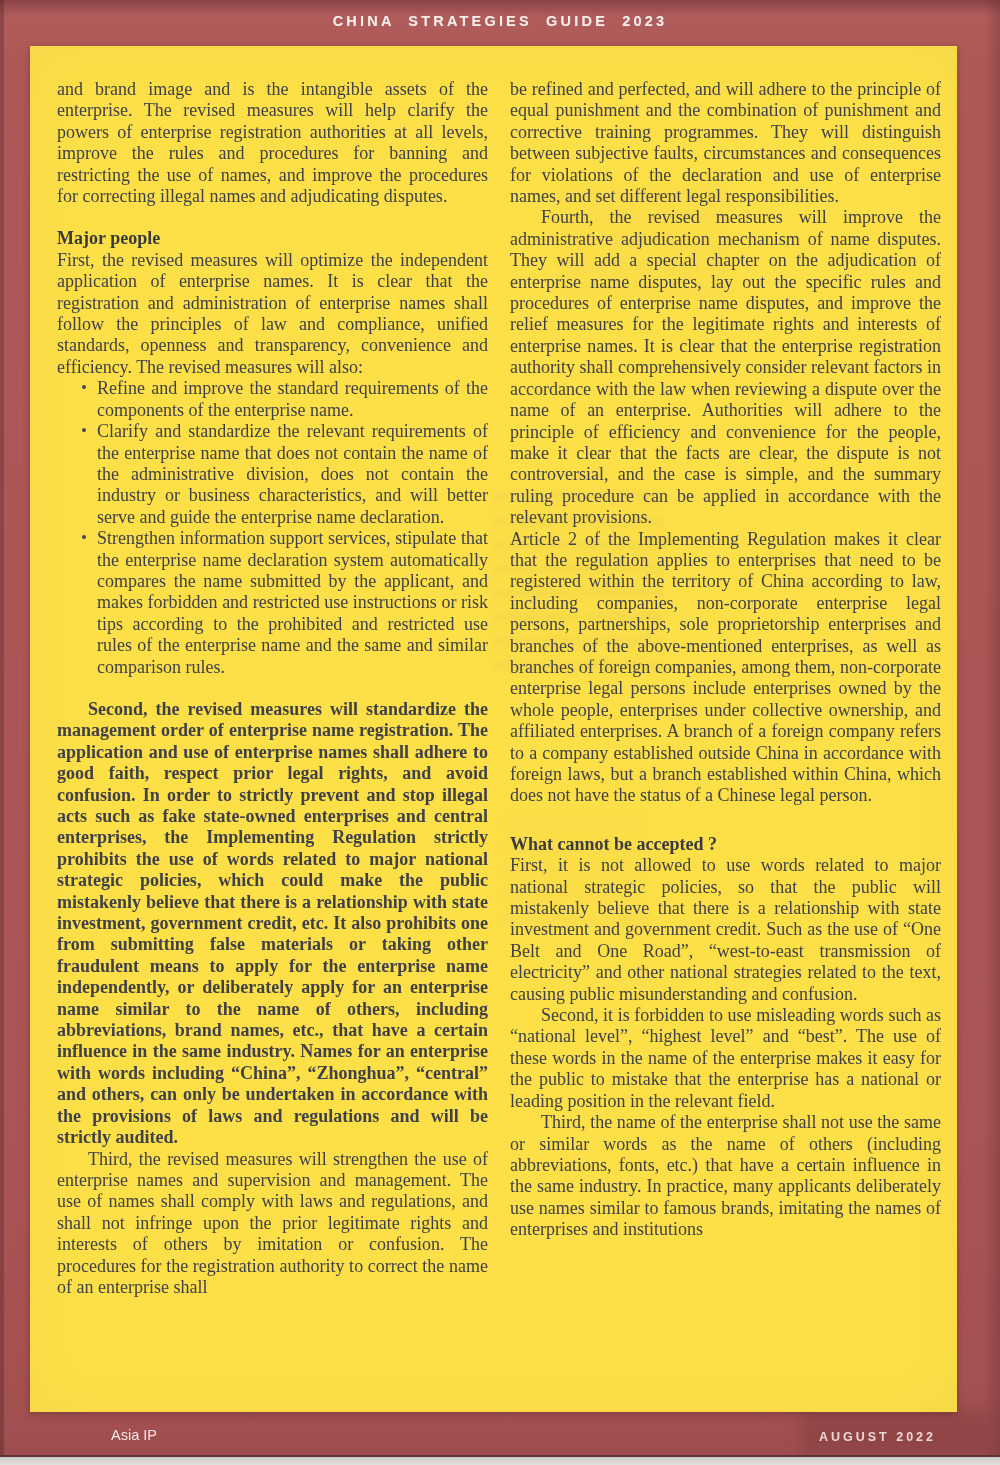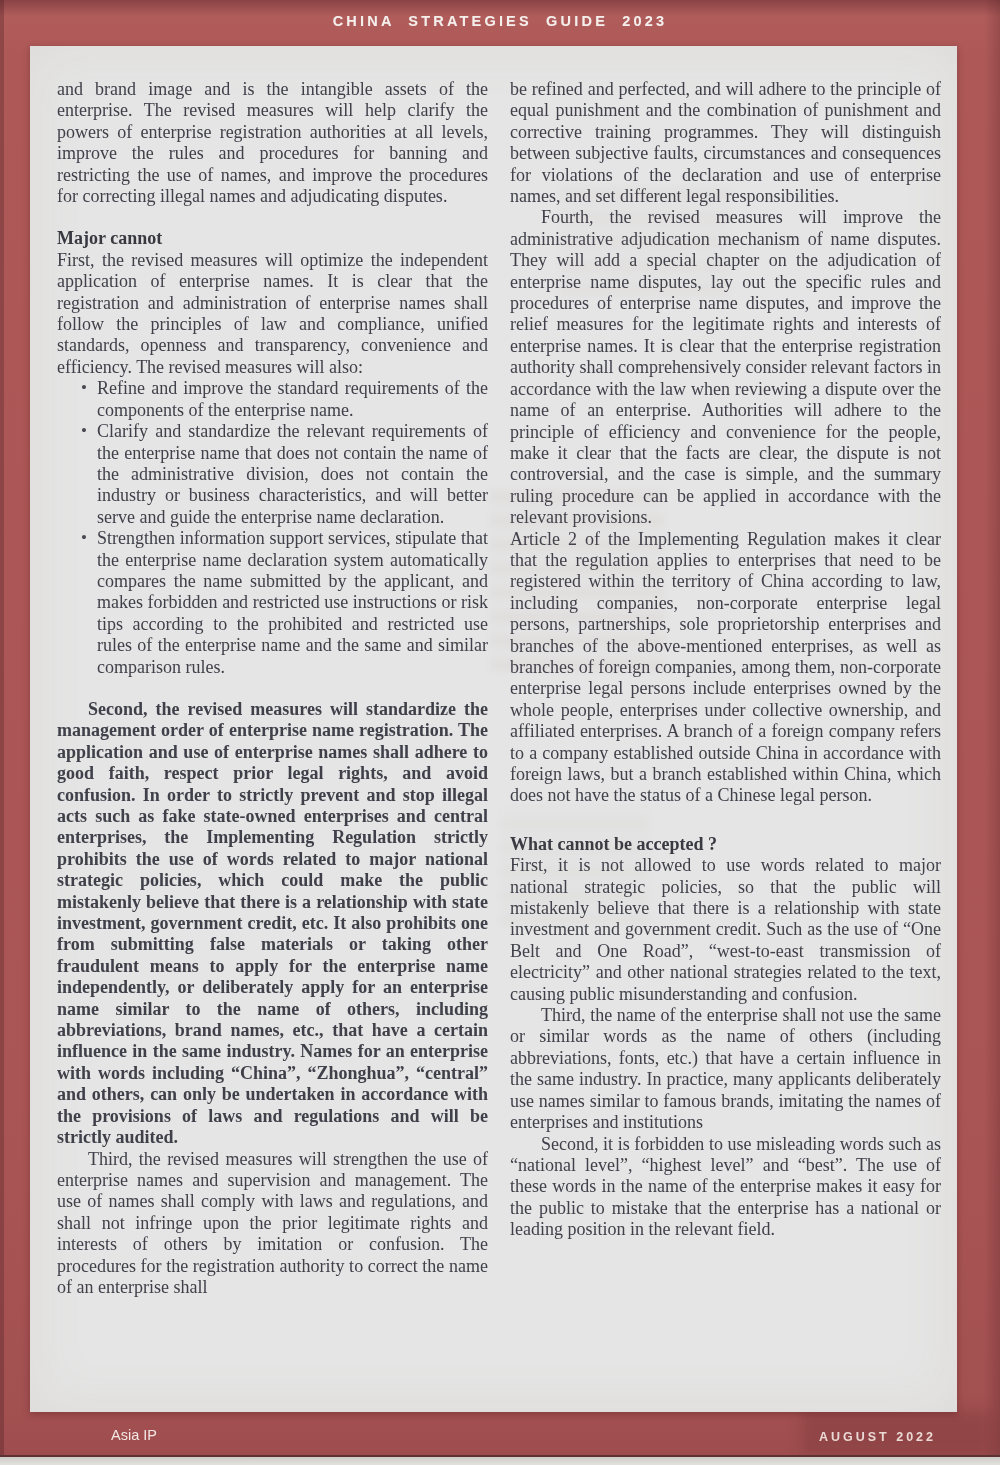--- a/index.html
+++ b/index.html
@@ -25,21 +25,21 @@
   .header-title {
     position:absolute; top:13px; left:0; right:0; text-align:center;
     font-family:"Liberation Sans", sans-serif; font-weight:bold;
     font-size:14.5px; letter-spacing:3.2px; word-spacing:7px;
     color:#f4efeb; text-shadow:0 0 1px rgba(255,255,255,0.25);
   }
 
   
   .paper {
     position:absolute; left:30px; top:46px; width:927px; height:1366px;
-    background:#e5e5e5;
+    background:#fde047;
     box-shadow:0 2px 7px rgba(75,28,28,0.38), inset 0 0 55px rgba(165,140,120,0.10);
   }
   .columns { display:flex; gap:22px; padding:33px 16px 0 27px; }
   .col {
     flex:1; min-width:0;
     font-size:18px; line-height:21.4px; color:#40404a;
     text-align:justify;
   }
   .col p { margin:0; }
   p.indent { text-indent:31px; }
@@ -93,39 +93,39 @@
 
 <div class="paper">
   <div class="ghost ghost-a"></div>
   <div class="ghost ghost-b"></div>
   <div class="ghost ghost-c"></div>
 
   <div class="columns">
 
     <div class="col">
       <p>and brand image and is the intangible assets of the enterprise. The revised measures will help clarify the powers of enterprise registration authorities at all levels, improve the rules and procedures for banning and restricting the use of names, and improve the procedures for correcting illegal names and adjudicating disputes.</p>
-      <h3 class="section-heading gap-s">Major cannot</h3>
+      <h3 class="section-heading gap-s">Major people</h3>
       <p>First, the revised measures will optimize the independent application of enterprise names. It is clear that the registration and administration of enterprise names shall follow the principles of law and compliance, unified standards, openness and transparency, convenience and efficiency. The revised measures will also:</p>
       <ul class="bullets">
         <li>Refine and improve the standard requirements of the components of the enterprise name.</li>
         <li>Clarify and standardize the relevant requirements of the enterprise name that does not contain the name of the administrative division, does not contain the industry or business characteristics, and will better serve and guide the enterprise name declaration.</li>
         <li>Strengthen information support services, stipulate that the enterprise name declaration system automatically compares the name submitted by the applicant, and makes forbidden and restricted use instructions or risk tips according to the prohibited and restricted use rules of the enterprise name and the same and similar comparison rules.</li>
       </ul>
       <p class="indent gap-before">Second, the revised measures will standardize the management order of enterprise name registration. The application and use of enterprise names shall adhere to good faith, respect prior legal rights, and avoid confusion. In order to strictly prevent and stop illegal acts such as fake state-owned enterprises and central enterprises, the Implementing Regulation strictly prohibits the use of words related to major national strategic policies, which could make the public mistakenly believe that there is a relationship with state investment, government credit, etc. It also prohibits one from submitting false materials or taking other fraudulent means to apply for the enterprise name independently, or deliberately apply for an enterprise name similar to the name of others, including abbreviations, brand names, etc., that have a certain influence in the same industry. Names for an enterprise with words including “China”, “Zhonghua”, “central” and others, can only be undertaken in accordance with the provisions of laws and regulations and will be strictly audited.</p>
       <p class="indent">Third, the revised measures will strengthen the use of enterprise names and supervision and management. The use of names shall comply with laws and regulations, and shall not infringe upon the prior legitimate rights and interests of others by imitation or confusion. The procedures for the registration authority to correct the name of an enterprise shall</p>
     </div>
 
     <div class="col">
       <p>be refined and perfected, and will adhere to the principle of equal punishment and the combination of punishment and corrective training programmes. They will distinguish between subjective faults, circumstances and consequences for violations of the declaration and use of enterprise names, and set different legal responsibilities.</p>
       <p class="indent">Fourth, the revised measures will improve the administrative adjudication mechanism of name disputes. They will add a special chapter on the adjudication of enterprise name disputes, lay out the specific rules and procedures of enterprise name disputes, and improve the relief measures for the legitimate rights and interests of enterprise names. It is clear that the enterprise registration authority shall comprehensively consider relevant factors in accordance with the law when reviewing a dispute over the name of an enterprise. Authorities will adhere to the principle of efficiency and convenience for the people, make it clear that the facts are clear, the dispute is not controversial, and the case is simple, and the summary ruling procedure can be applied in accordance with the relevant provisions.</p>
       <p>Article 2 of the Implementing Regulation makes it clear that the regulation applies to enterprises that need to be registered within the territory of China according to law, including companies, non-corporate enterprise legal persons, partnerships, sole proprietorship enterprises and branches of the above-mentioned enterprises, as well as branches of foreign companies, among them, non-corporate enterprise legal persons include enterprises owned by the whole people, enterprises under collective ownership, and affiliated enterprises. A branch of a foreign company refers to a company established outside China in accordance with foreign laws, but a branch established within China, which does not have the status of a Chinese legal person.</p>
       <h3 class="section-heading gap-l">What cannot be accepted ?</h3>
       <p>First, it is not allowed to use words related to major national strategic policies, so that the public will mistakenly believe that there is a relationship with state investment and government credit. Such as the use of “One Belt and One Road”, “west-to-east transmission of electricity” and other national strategies related to the text, causing public misunderstanding and confusion.</p>
+      <p class="indent">Second, it is forbidden to use misleading words such as “national level”, “highest level” and “best”. The use of these words in the name of the enterprise makes it easy for the public to mistake that the enterprise has a national or leading position in the relevant field.</p>
       <p class="indent">Third, the name of the enterprise shall not use the same or similar words as the name of others (including abbreviations, fonts, etc.) that have a certain influence in the same industry. In practice, many applicants deliberately use names similar to famous brands, imitating the names of enterprises and institutions</p>
-      <p class="indent">Second, it is forbidden to use misleading words such as “national level”, “highest level” and “best”. The use of these words in the name of the enterprise makes it easy for the public to mistake that the enterprise has a national or leading position in the relevant field.</p>
     </div>
 
   </div>
 </div>
 
 <div class="footer-pagenum">52</div>
 <div class="footer-pub">Asia IP</div>
 <div class="footer-issue">AUGUST 2022</div>
 
 <div class="scan-strip"></div>

